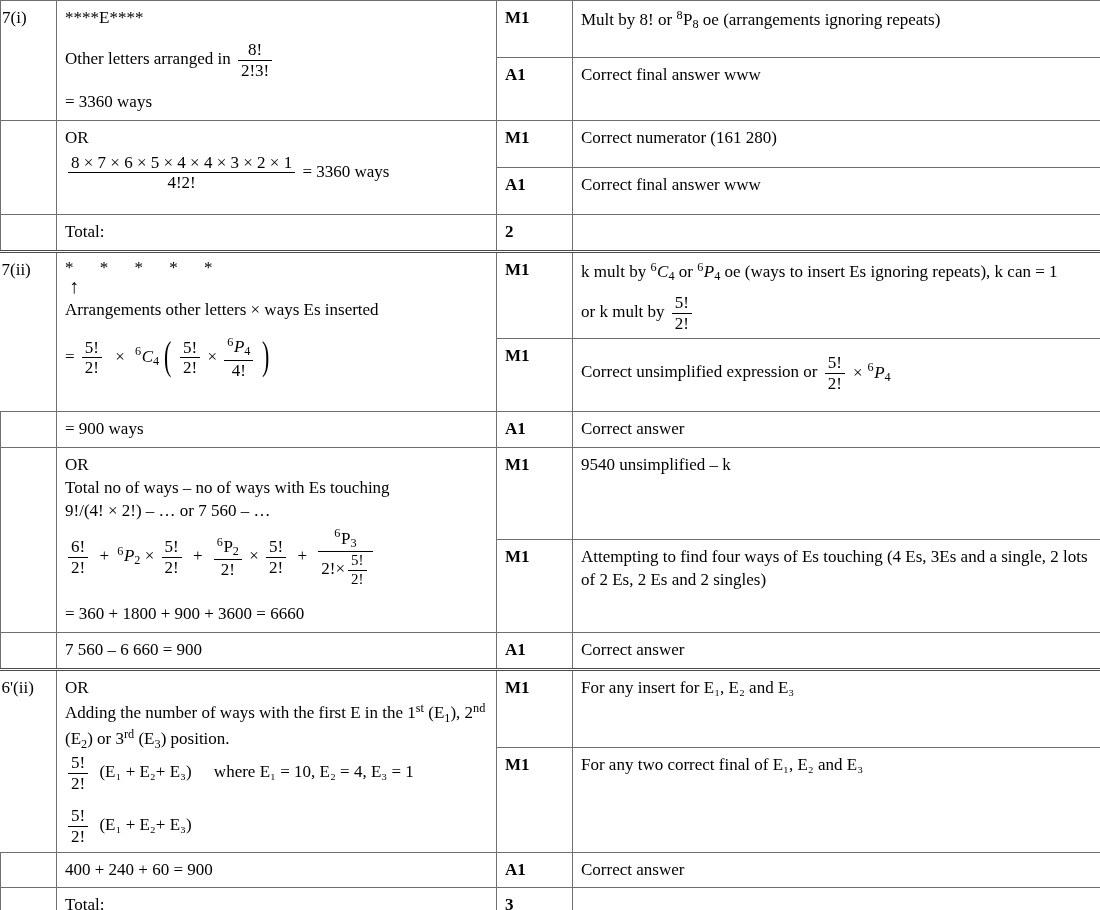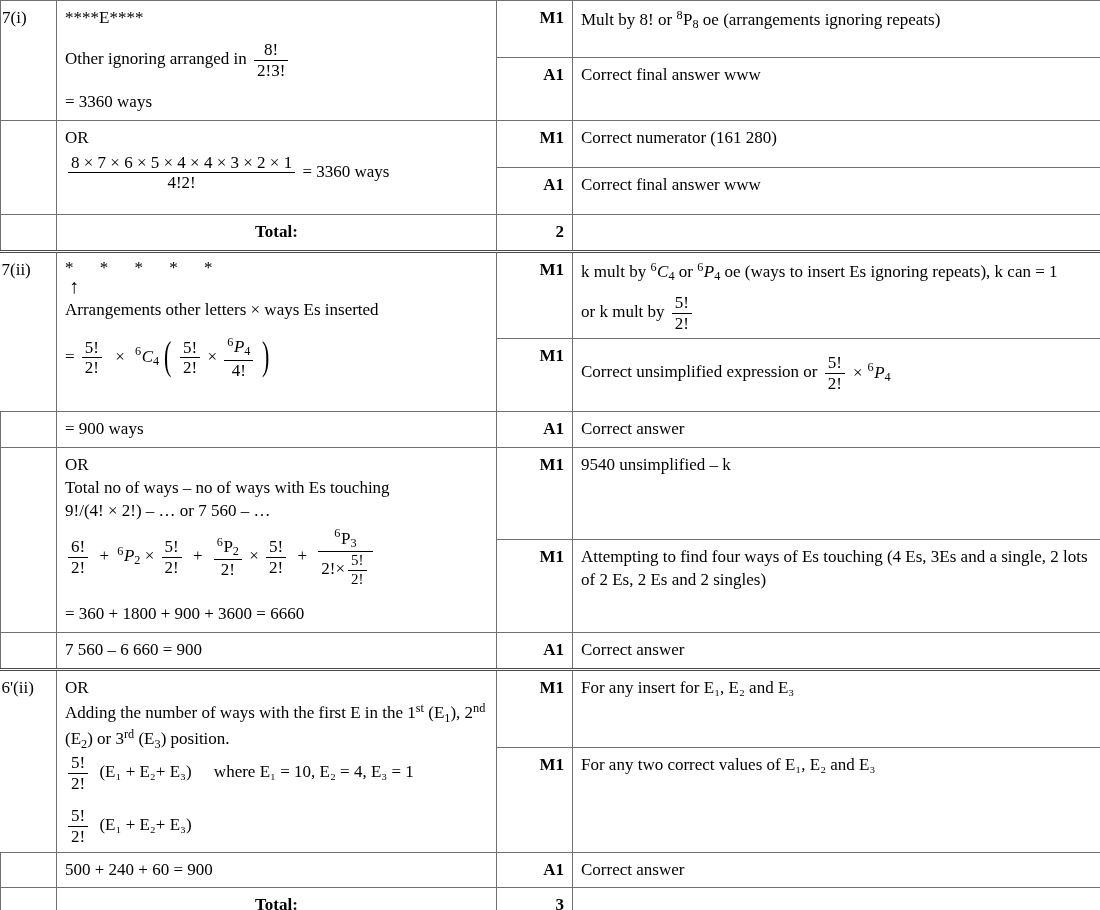--- a/index.html
+++ b/index.html
@@ -57,32 +57,31 @@
   }
   td.qcell .qlabel {
     display: block;
     margin-left: -7px;
     white-space: nowrap;
   }
   td.qcell.noq { border-right: 1px solid #6f6f6f; }
 
   
   td.mark {
-    text-align: right;
     font-weight: bold;
     padding-right: 10px;
     white-space: nowrap;
   }
   td.notes { padding-left: 10px; }
   td.work  { padding-left: 10px; }
 
   
   .total-label {
-    text-align: center;
-    font-weight: bold;
+    text-align: left;
+    font-weight: normal;
     padding-right: 10px;
   }
 
   
   tr.blockstart > td {
     border-top: 3px double #4a4a4a;
   }
   tr.blockstart > td.qcell {
     border-top: 3px double #4a4a4a;
     border-left: none;
@@ -172,21 +171,21 @@
   <tbody>
 
   <tr>
     <td class="qcell" rowspan="2">
       <span class="qlabel">7(i)</span>
     </td>
     <td class="work" rowspan="2">
       <span class="plainline">****E****</span>
       <span class="spacer-line"></span>
       <span class="plainline">
-        <span>Other ignoring arranged in</span>
+        <span>Other letters arranged in</span>
         <span class="frac">
           <span class="num">8!</span>
           <span class="den">2!3!</span>
         </span>
       </span>
       <span class="spacer-line"></span>
       <span class="plainline">= 3360 ways</span>
     </td>
     <td class="mark">M1</td>
     <td class="notes">
@@ -338,27 +337,27 @@
       <span class="plainline">
         <span class="frac"><span class="num">5!</span><span class="den">2!</span></span>
         <span style="margin-left:4px">(E₁ + E₂+ E₃)</span>
       </span>
     </td>
     <td class="mark">M1</td>
     <td class="notes">For any insert for E₁, E₂ and E₃</td>
   </tr>
   <tr>
     <td class="mark" style="height:92px">M1</td>
-    <td class="notes">For any two correct values of E₁, E₂ and E₃</td>
+    <td class="notes">For any two correct final of E₁, E₂ and E₃</td>
   </tr>
 
   <tr>
     <td class="qcell noq"></td>
     <td class="work">
-      <span class="plainline">500 + 240 + 60 = 900</span>
+      <span class="plainline">400 + 240 + 60 = 900</span>
     </td>
     <td class="mark">A1</td>
     <td class="notes">Correct answer</td>
   </tr>
 
   <tr>
     <td class="qcell noq"></td>
     <td class="total-label">Total:</td>
     <td class="mark">3</td>
     <td class="notes"></td>

